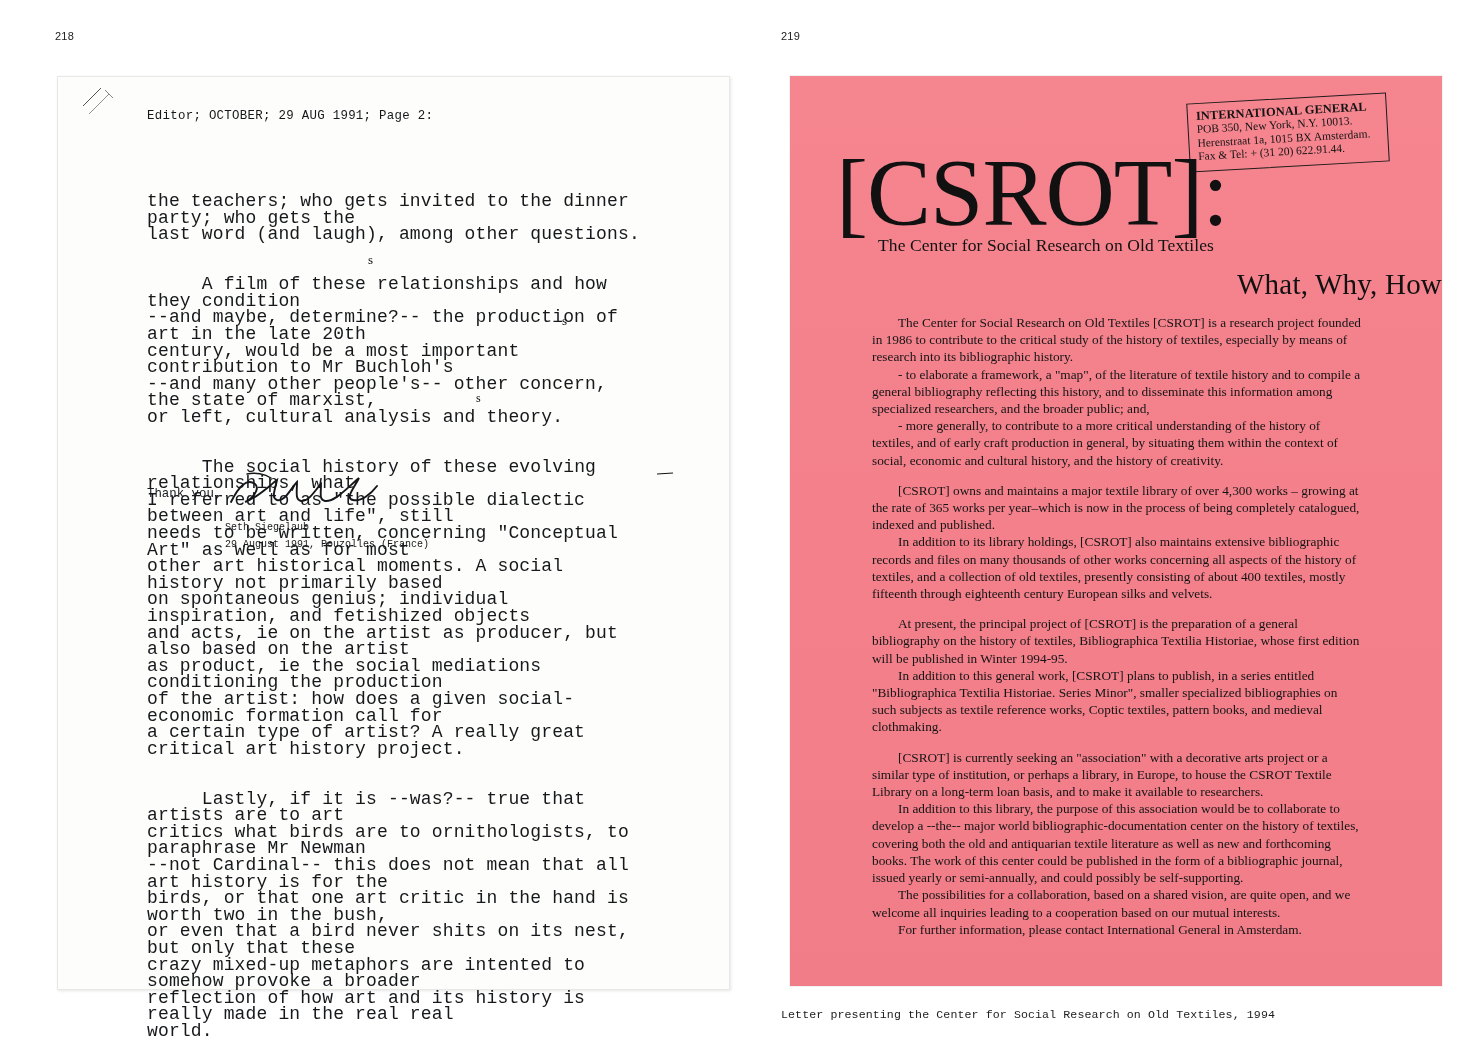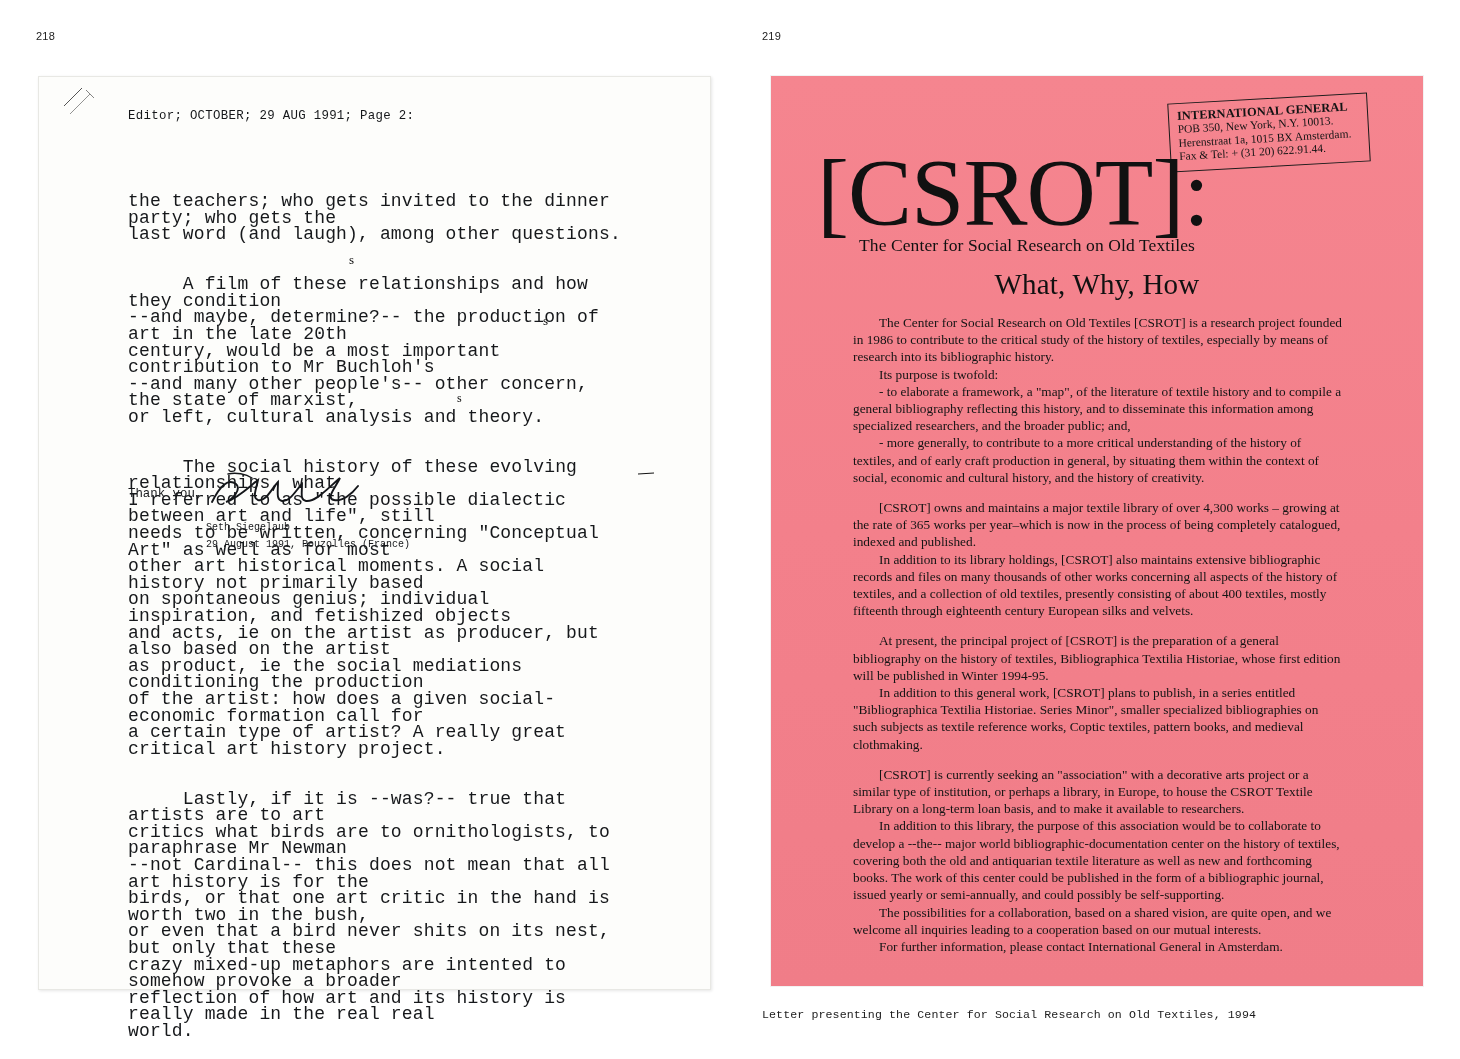--- a/index.html
+++ b/index.html
@@ -11,20 +11,21 @@
     width: 1460px;
     height: 1059px;
     font-family: "Liberation Serif", serif;
     color: #1a1a1a;
     position: relative;
     overflow: hidden;
   }
   .spread {
     position: absolute;
     inset: 0;
+    margin-left: 19px;
   }
 
   
   .folio {
     position: absolute;
     font-family: "Liberation Sans", sans-serif;
     font-size: 11px;
     color: #222;
     letter-spacing: 0.2px;
   }
@@ -165,21 +166,21 @@
     margin-left: 42px;
     font-family: "Liberation Serif", serif;
     font-size: 17.5px;
     color: #111;
     letter-spacing: 0.1px;
   }
   .what-why-how {
     position: absolute;
     left: 0; right: 0;
     top: 192px;
-    text-align: center;
+    text-align: right;
     font-family: "Liberation Serif", serif;
     font-size: 29px;
     color: #111;
     letter-spacing: 0.2px;
   }
   .flyer-body {
     position: absolute;
     left: 82px;
     top: 238px;
     width: 492px;
@@ -280,21 +281,20 @@
 
     <div class="masthead">
       <h1 class="csrot">[CSROT]:</h1>
       <div class="subtitle">The Center for Social Research on Old Textiles</div>
     </div>
 
     <div class="what-why-how">What, Why, How</div>
 
     <div class="flyer-body">
       <p>The Center for Social Research on Old Textiles [CSROT] is a research project founded in 1986 to contribute to the critical study of the history of textiles, especially by means of research into its bibliographic history.</p>
-      <p>Its purpose is twofold:</p>
       <p>- to elaborate a framework, a "map", of the literature of textile history and to compile a general bibliography reflecting this history, and to disseminate this information among specialized researchers, and the broader public; and,</p>
       <p>- more generally, to contribute to a more critical understanding of the history of textiles, and of early craft production in general, by situating them within the context of social, economic and cultural history, and the history of creativity.</p>
       <p class="gap">[CSROT] owns and maintains a major textile library of over 4,300 works – growing at the rate of 365 works per year–which is now in the process of being completely catalogued, indexed and published.</p>
       <p>In addition to its library holdings, [CSROT] also maintains extensive bibliographic records and files on many thousands of other works concerning all aspects of the history of textiles, and a collection of old textiles, presently consisting of about 400 textiles, mostly fifteenth through eighteenth century European silks and velvets.</p>
       <p class="gap">At present, the principal project of [CSROT] is the preparation of a general bibliography on the history of textiles, Bibliographica Textilia Historiae, whose first edition will be published in Winter 1994-95.</p>
       <p>In addition to this general work, [CSROT] plans to publish, in a series entitled "Bibliographica Textilia Historiae. Series Minor", smaller specialized bibliographies on such subjects as textile reference works, Coptic textiles, pattern books, and medieval clothmaking.</p>
       <p class="gap">[CSROT] is currently seeking an "association" with a decorative arts project or a similar type of institution, or perhaps a library, in Europe, to house the CSROT Textile Library on a long-term loan basis, and to make it available to researchers.</p>
       <p>In addition to this library, the purpose of this association would be to collaborate to develop a --the-- major world bibliographic-documentation center on the history of textiles, covering both the old and antiquarian textile literature as well as new and forthcoming books. The work of this center could be published in the form of a bibliographic journal, issued yearly or semi-annually, and could possibly be self-supporting.</p>
       <p>The possibilities for a collaboration, based on a shared vision, are quite open, and we welcome all inquiries leading to a cooperation based on our mutual interests.</p>
       <p>For further information, please contact International General in Amsterdam.</p>

